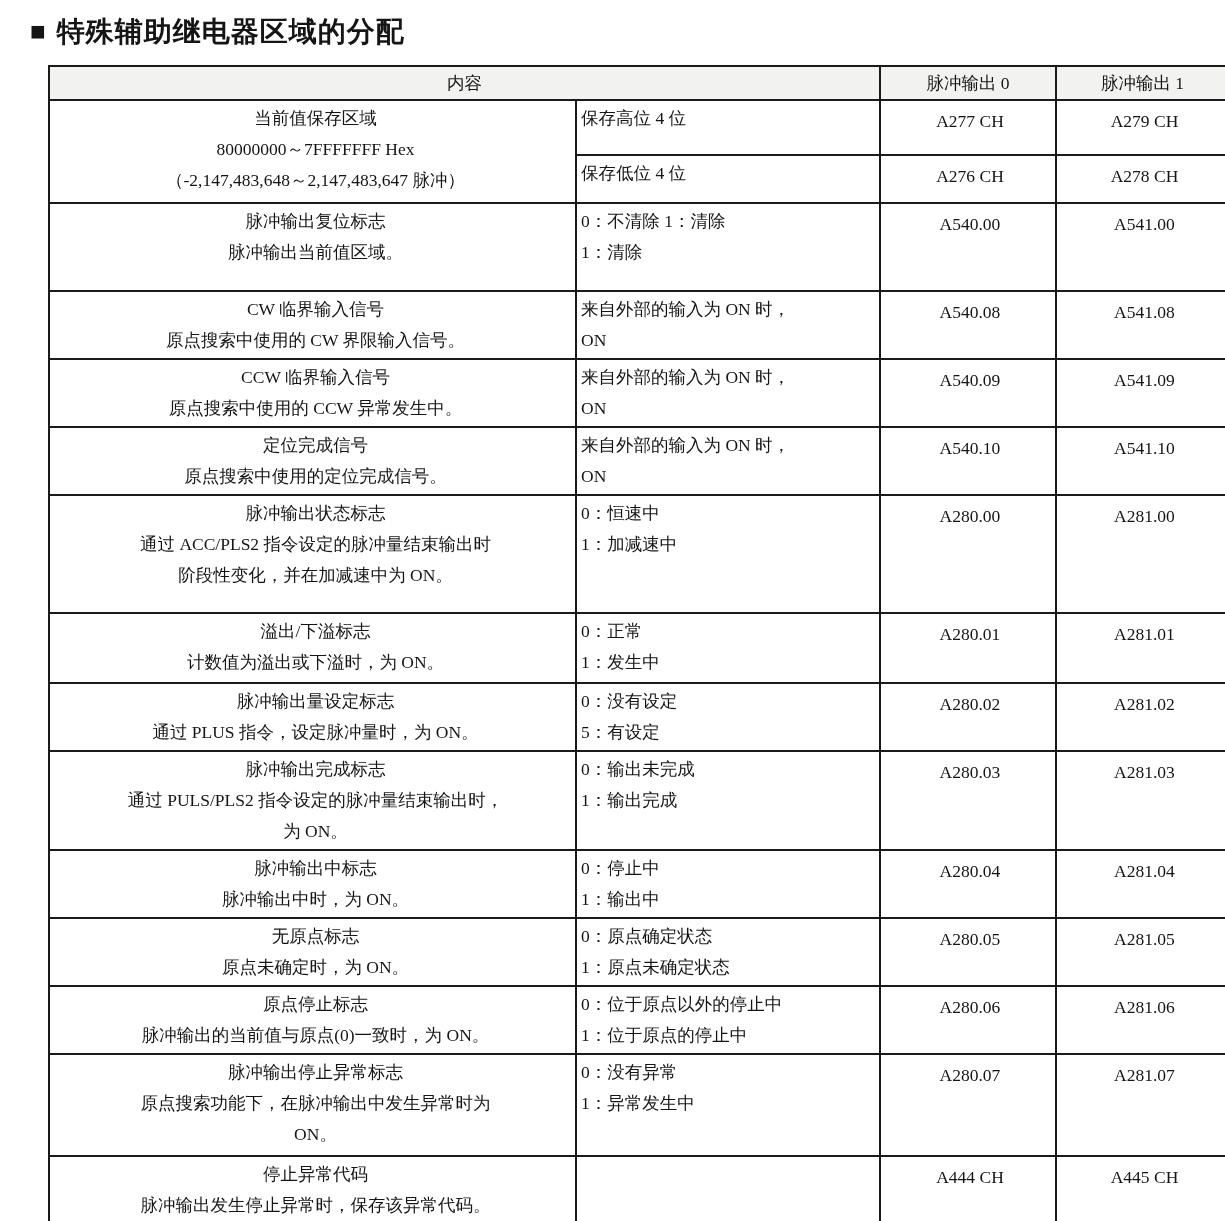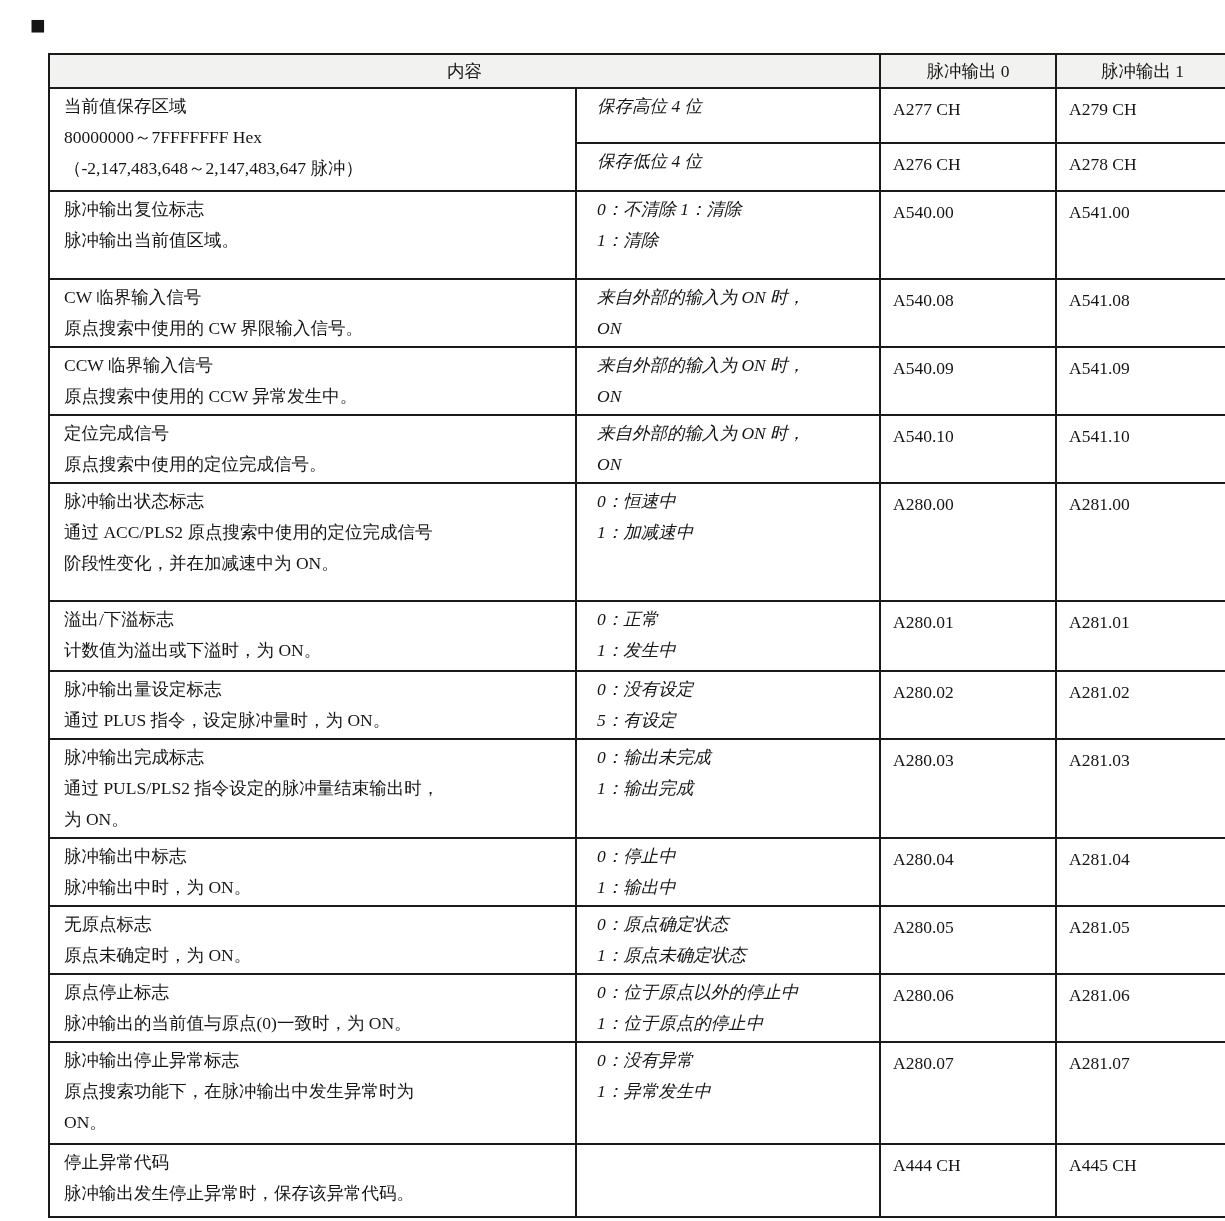--- a/index.html
+++ b/index.html
@@ -36,30 +36,31 @@
     overflow:hidden;
   }
   tr.hdr th{
     height:28px;
     background:#f2f2f0;
     text-align:center;
     vertical-align:middle;
     padding:2px 4px;
     line-height:24px;
   }
-  td.desc{padding-left:14px;}
-  td.cond{padding-left:20px;font-style:italic;}
-  td.addr{text-align:left;padding-top:5px;}
+  td.desc{padding-left:14px;text-align:center;}
+  td.cond{padding-left:4px;}
+  td.addr{text-align:center;padding-top:5px;}
   .ln{white-space:nowrap;}
 </style>
 </head>
 <body>
 
 <div class="page-title">
   <span class="title-square">■</span>
+  <span>特殊辅助继电器区域的分配</span>
 </div>
 
 <table class="relay">
   <colgroup>
     <col class="c-desc">
       <col class="c-cond">
       <col class="c-a0">
       <col class="c-a1">
   </colgroup>
 
@@ -138,21 +139,21 @@
       <div class="ln">来自外部的输入为 ON 时，</div>
       <div class="ln">ON</div>
     </td>
     <td class="addr">A540.10</td>
     <td class="addr">A541.10</td>
   </tr>
 
   <tr style="height:118px;">
     <td class="desc">
       <div class="ln">脉冲输出状态标志</div>
-      <div class="ln">通过 ACC/PLS2 原点搜索中使用的定位完成信号</div>
+      <div class="ln">通过 ACC/PLS2 指令设定的脉冲量结束输出时</div>
       <div class="ln">阶段性变化，并在加减速中为 ON。</div>
     </td>
     <td class="cond">
       <div class="ln">0：恒速中</div>
       <div class="ln">1：加减速中</div>
     </td>
     <td class="addr">A280.00</td>
     <td class="addr">A281.00</td>
   </tr>
 

